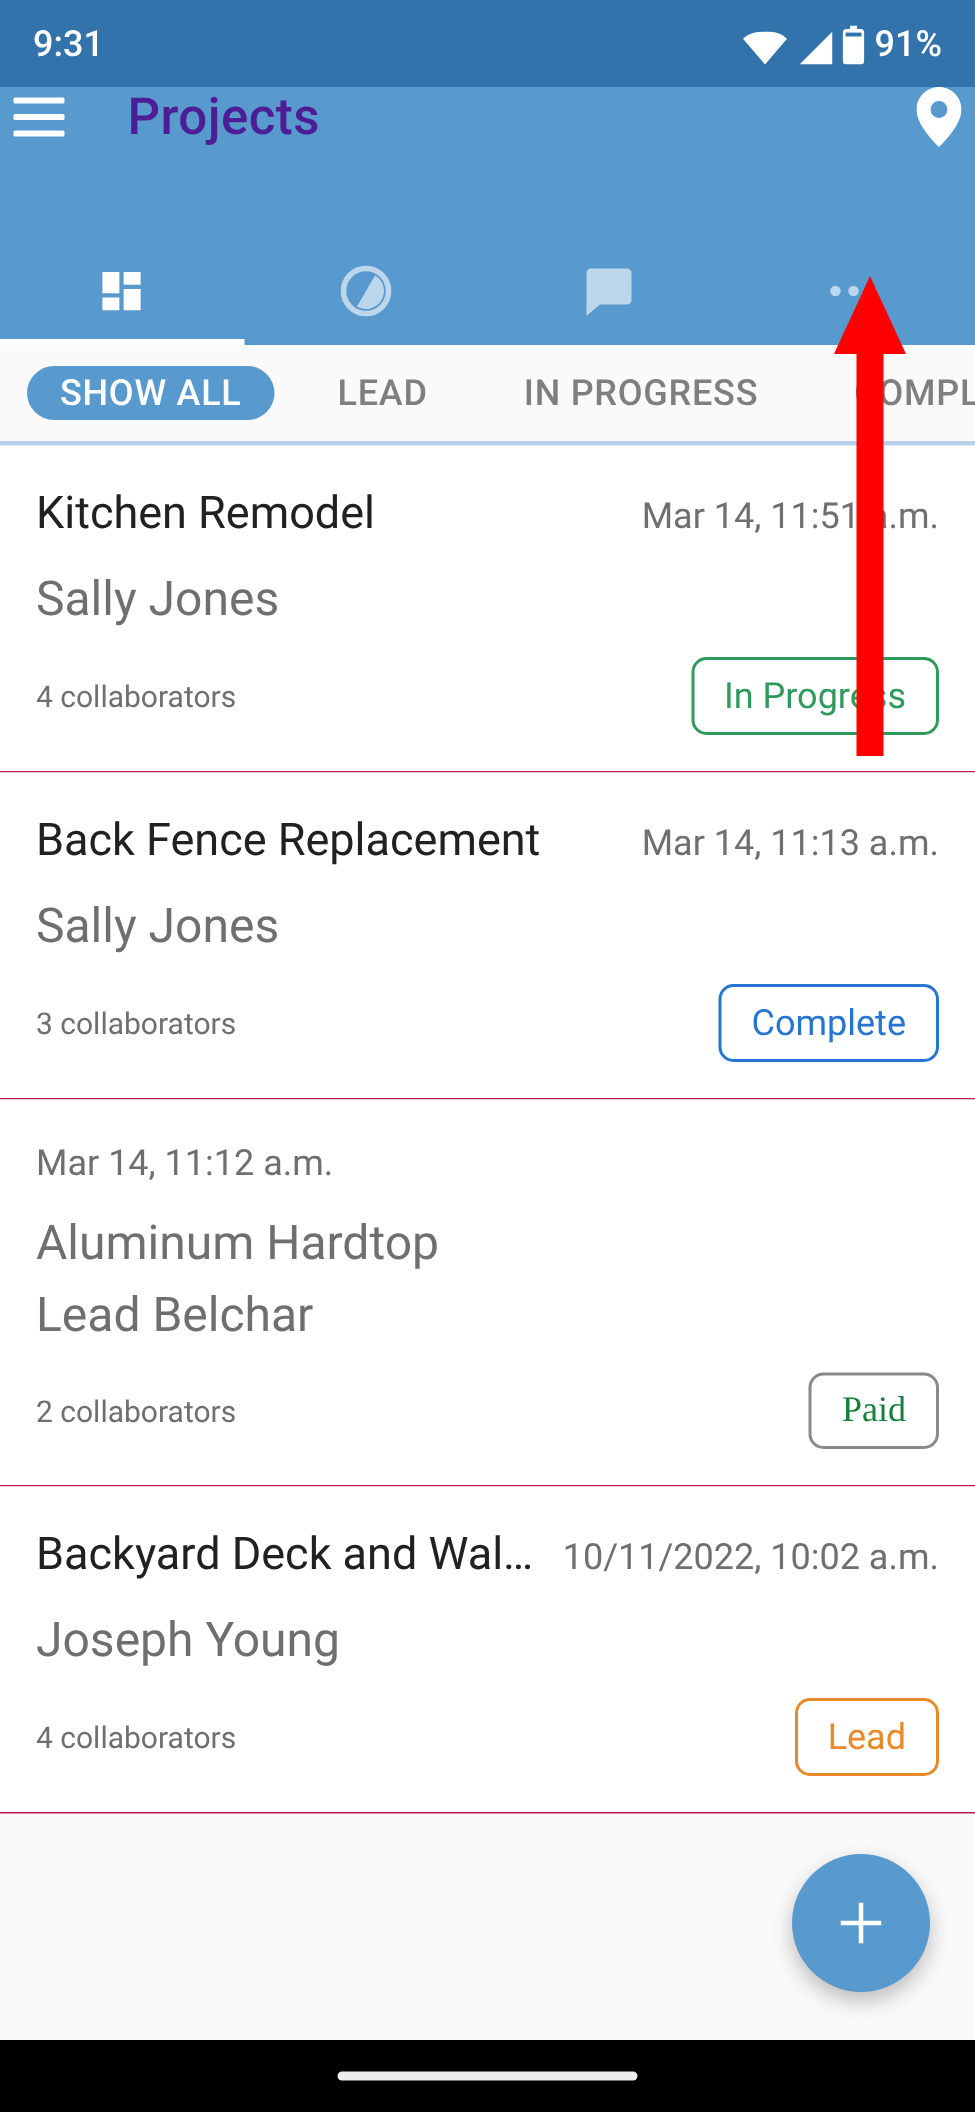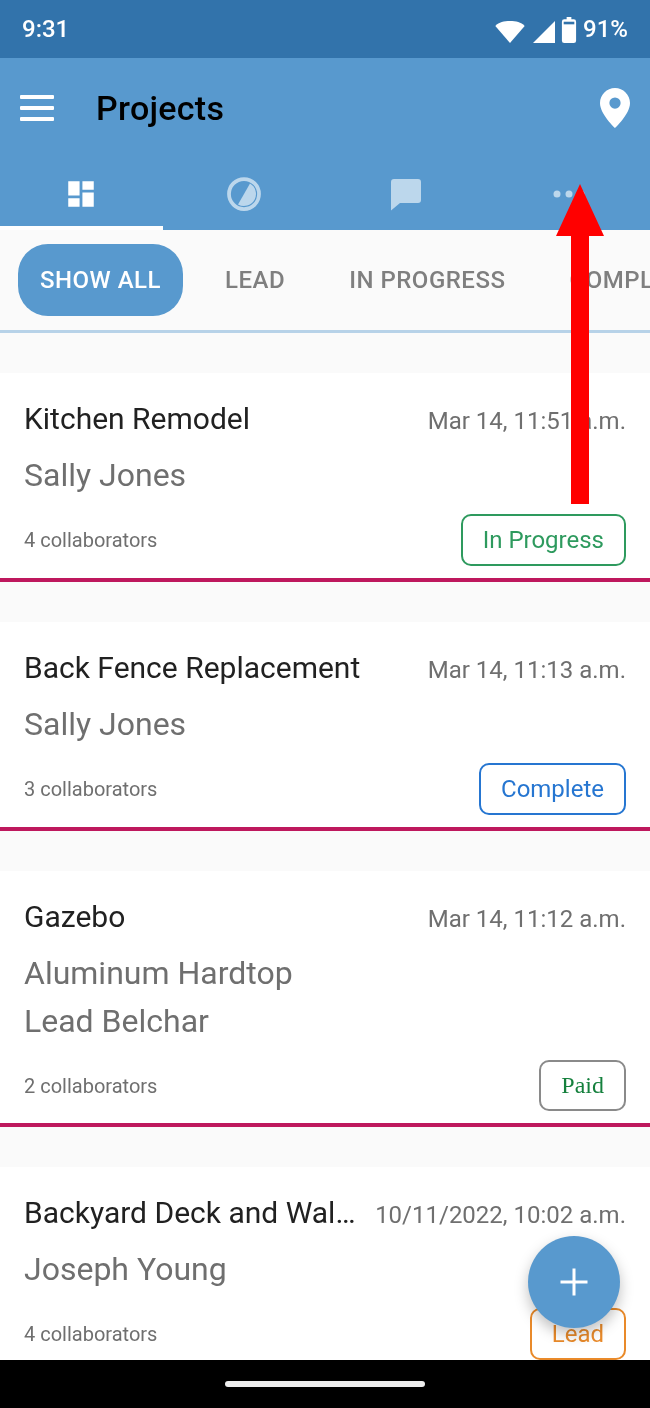--- a/index.html
+++ b/index.html
@@ -5,43 +5,43 @@
   * { box-sizing: border-box; margin: 0; padding: 0; }
   html, body { width: 650px; height: 1408px; font-family: Roboto, Arial, sans-serif; background: #fafafa; overflow: hidden; }
   .phone { width: 650px; height: 1408px; position: relative; background: #fafafa; display: flex; flex-direction: column; }
 
   
   .status-bar { height: 58px; background: #3273ab; color: #fff; display: flex; align-items: center; justify-content: space-between; padding: 0 22px; font-size: 24px; font-weight: 500; }
   .status-right { display: flex; align-items: flex-end; gap: 6px; }
   .status-right svg { display: block; }
 
   
-  .app-bar { background: #5899ce; height: 100px; display: flex; align-items: center; padding: 0 20px; color: #000000; }
+  .app-bar { background: #5899ce; height: 100px; display: flex; padding: 0 9px; color: #4c1d95; }
   .hamburger { width: 40px; height: 40px; display: flex; flex-direction: column; justify-content: center; gap: 7px; cursor: pointer; }
   .hamburger span { display: block; height: 4px; width: 34px; background: #fff; border-radius: 1px; }
   .app-title { margin-left: 36px; font-size: 34px; font-weight: 500; letter-spacing: 0.3px; flex: 1; }
   .location-icon svg { display:block; }
 
   
   .tabs-row { background: #5899ce; height: 72px; display: flex; position: relative; }
   .tabs-row .tab { flex: 1; display: flex; align-items: center; justify-content: center; color: #bcd7ec; cursor: pointer; }
   .tabs-row .tab.active { color: #fff; }
   .tab-indicator { position: absolute; bottom: 0; left: 0; width: 25%; height: 4px; background: #fff; }
 
   
   .arrow-annotation { position: absolute; top: 184px; left: 556px; width: 48px; height: 320px; pointer-events: none; z-index: 50; }
 
   
   .filters { background: #fafafa; padding: 14px 18px; display: flex; gap: 20px; align-items: center; border-bottom: 3px solid #b7d2e8; overflow: hidden; white-space: nowrap; }
-  .chip { font-size: 24px; font-weight: 500; color: #7f7f7f; letter-spacing: 0.5px; padding: 22px 22px; border-radius: 30px; cursor: pointer; }
+  .chip { font-size: 24px; font-weight: 500; color: #7f7f7f; letter-spacing: 0.5px; padding: 4px 22px; border-radius: 30px; cursor: pointer; }
   .chip.active { background: #5899ce; color: #fff; }
 
   
   .list { flex: 1; overflow-y: hidden; }
-  .card { background: #fff; border-bottom: 4px solid #be185d; padding: 28px 24px 12px 24px; margin-top: 40px; }
+  .card { background: #fff; border-bottom: 1px solid #be185d; padding: 28px 24px 24px 24px; }
   .card-row1 { display: flex; justify-content: space-between; align-items: baseline; gap: 14px; }
   .card-title { font-size: 30px; font-weight: 400; color: #212121; white-space: nowrap; overflow: hidden; text-overflow: ellipsis; flex: 1; }
   .card-date { font-size: 24px; color: #6f6f6f; white-space: nowrap; }
   .card-sub { font-size: 32px; color: #6f6f6f; margin-top: 20px; }
   .card-row2 { display: flex; justify-content: space-between; align-items: center; margin-top: 20px; }
   .card-collab { font-size: 20px; color: #6f6f6f; }
   .status-pill { font-size: 24px; padding: 10px 20px; border: 2px solid; border-radius: 10px; font-weight: 400; }
   .status-in-progress { color: #2e9a5e; border-color: #2e9a5e; }
   .status-complete { color: #2676d1; border-color: #2676d1; }
   .status-paid { color: #15803d; border-color: #8a8a8a; font-family: Liberation Serif, serif; }
@@ -147,21 +147,20 @@
           <div class="card-date">Mar 14, 11:13 a.m.</div>
         </div>
         <div class="card-sub">Sally Jones</div>
         <div class="card-row2">
           <div class="card-collab">3 collaborators</div>
           <div class="status-pill status-complete">Complete</div>
         </div>
       </div>
       <div class="card">
         <div class="card-row1">
-          <div class="card-title">Gazebo</div>
           <div class="card-date">Mar 14, 11:12 a.m.</div>
         </div>
         <div class="card-sub">Aluminum Hardtop</div>
         <div class="card-sub" style="margin-top: 10px;">Lead Belchar</div>
         <div class="card-row2">
           <div class="card-collab">2 collaborators</div>
           <div class="status-pill status-paid">Paid</div>
         </div>
       </div>
       <div class="card">

